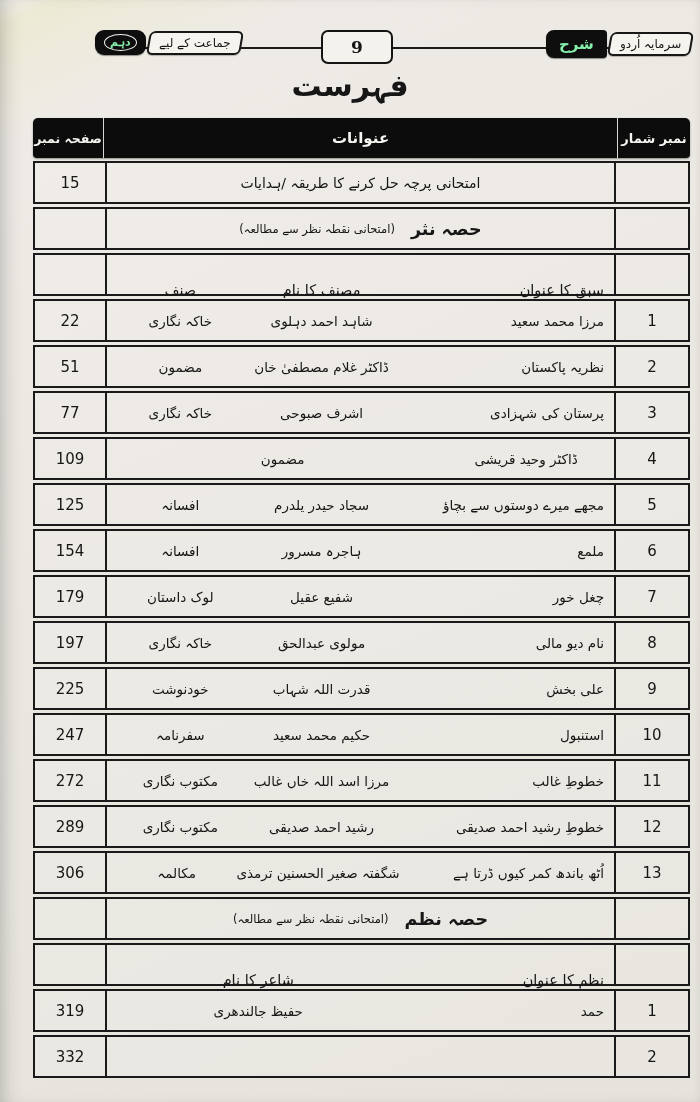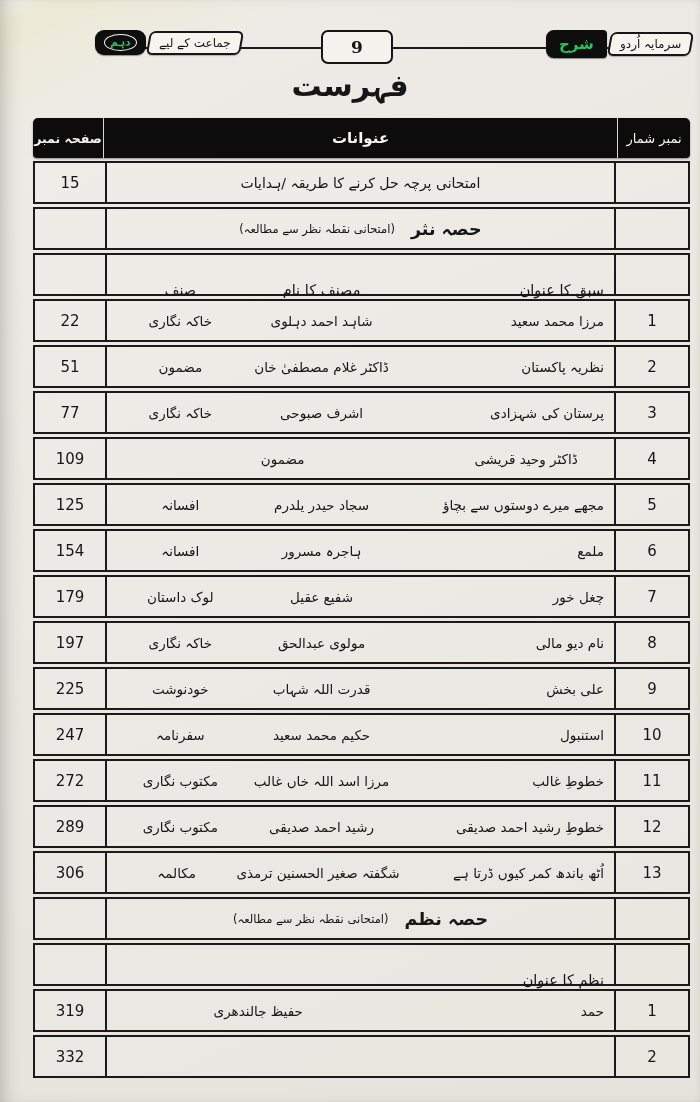--- a/index.html
+++ b/index.html
@@ -10,21 +10,21 @@
   }
   .page{position:relative;width:700px;height:1102px;
     box-shadow:inset 14px 0 22px -14px rgba(0,0,0,.28), inset -4px 0 10px -6px rgba(0,0,0,.12);}
   
   .hdr{position:relative;height:118px;}
   .rule{position:absolute;top:47px;left:96px;right:10px;height:2px;background:#1b1b1b;}
   .badge{position:absolute;top:30px;display:flex;align-items:center;z-index:2;}
   .badge-left{left:95px;}
   .badge-right{right:6px;}
   .pill-black{
-    background:#0e0e0e;color:#22c55e;border-radius:9px;
+    background:#0e0e0e;color:#86efac;border-radius:9px;
     padding:4px 9px;font-size:12px;font-weight:bold;display:inline-flex;align-items:center;justify-content:center;
     box-shadow:0 1px 1px rgba(0,0,0,.4);
   }
   .pill-inner{border:1px solid #f5f3ee;border-radius:50%;padding:2px 5px;font-size:11px;line-height:1;}
   .box-white{
     background:#f6f4ef;border:2px solid #171717;border-radius:6px;
     padding:3px 9px;font-size:12px;margin:0 2px;transform:skewX(-10deg);
     box-shadow:0 1px 1px rgba(0,0,0,.25);white-space:nowrap;
   }
   .box-white .unskew{display:inline-block;transform:skewX(10deg);}
@@ -40,21 +40,21 @@
     font-size:30px;font-weight:bold;letter-spacing:1px;
   }
   
   .toc{margin:0 10px 0 33px;direction:rtl;}
   .thead{
     display:flex;direction:rtl;height:40px;align-items:stretch;
     background:#0c0c0c;color:#f7f5f0;border-radius:5px 5px 4px 4px;
     box-shadow:0 1px 2px rgba(0,0,0,.4);
   }
   .thead .hc{display:flex;align-items:center;justify-content:center;}
-  .hc-serial{flex:0 0 72px;border-left:1.5px solid #d8d6d0;font-size:13px;font-weight:normal;}
+  .hc-serial{flex:0 0 72px;border-left:1.5px solid #d8d6d0;font-size:13px;font-weight:bold;}
   .hc-main{flex:1;font-size:15px;font-weight:bold;}
   .hc-page{flex:0 0 70px;border-right:1.5px solid #d8d6d0;font-size:12.5px;font-weight:bold;}
   .trow{
     display:flex;direction:rtl;height:39px;margin-top:3px;align-items:stretch;
     border:2px solid #1a1a1a;background:rgba(255,255,255,.12);
   }
   .c-serial{flex:0 0 72px;border-left:2px solid #1a1a1a;display:flex;align-items:center;justify-content:center;font-size:15px;}
   .c-page{flex:0 0 70px;border-right:2px solid #1a1a1a;display:flex;align-items:center;justify-content:center;font-size:15px;}
   .c-main{flex:1;display:flex;align-items:center;padding:0 10px;min-width:0;}
   .c-main.center{justify-content:center;}
@@ -266,20 +266,21 @@
         <span class="section-heading">حصہ نظم</span>
         <span class="section-note">(امتحانی نقطہ نظر سے مطالعہ)</span>
       </div>
       <div class="c-page"></div>
     </div>
 
     <div class="trow subhead">
       <div class="c-serial"></div>
       <div class="c-main">
         <span class="z z-title">نظم کا عنوان</span>
+        <span class="z z-poet">شاعر کا نام</span>
       </div>
       <div class="c-page"></div>
     </div>
 
     <div class="trow">
       <div class="c-serial">1</div>
       <div class="c-main">
         <span class="z z-title">حمد</span>
         <span class="z z-poet">حفیظ جالندھری</span>
       </div>

